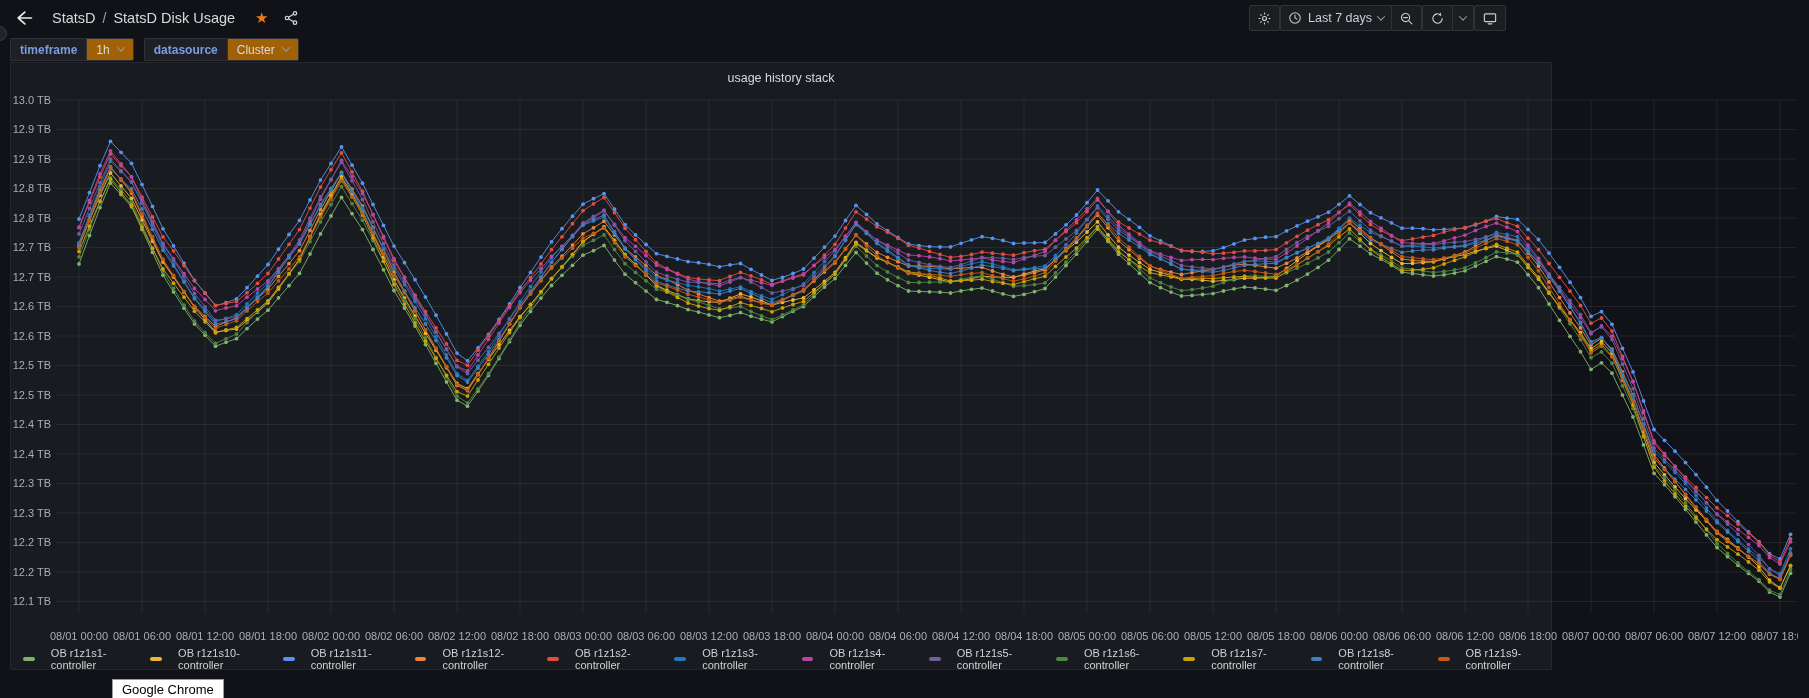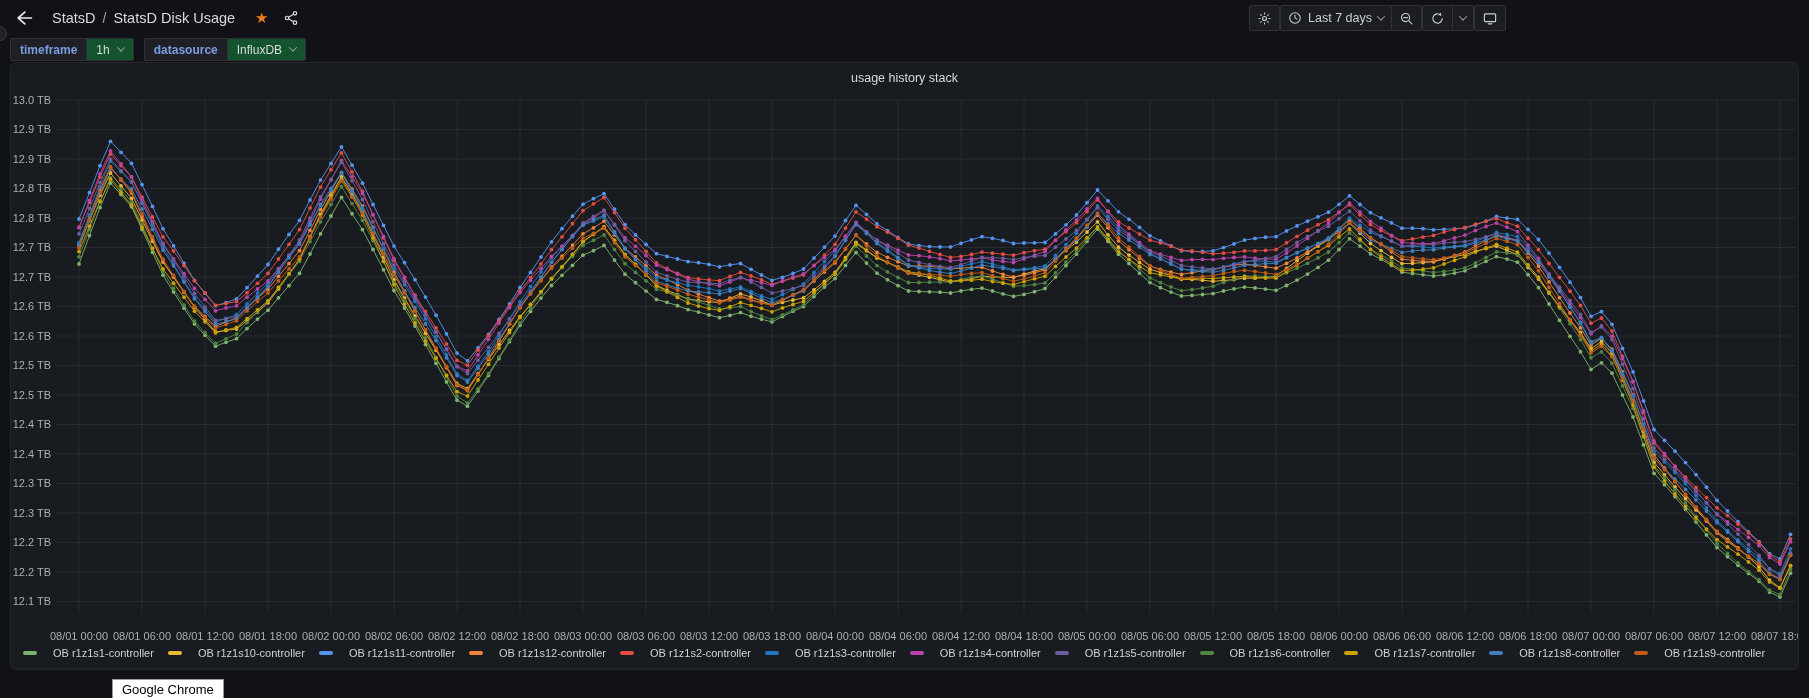--- a/index.html
+++ b/index.html
@@ -27,28 +27,28 @@
   .btn-group .tool-btn:last-child { border-radius:0 2px 2px 0; border-right-width:1px; }
   .chev { width:6px; height:6px; border-right:1.5px solid #9aa0a6; border-bottom:1.5px solid #9aa0a6;
           transform:rotate(45deg) translate(-1px,-1px); display:inline-block; }
 
   
   .var-row { position:absolute; left:10px; top:38px; display:flex; gap:10px; }
   .pill { display:flex; height:23px; }
   .pill-label { background:#1e2025; border:1px solid #2f3136; border-right:none;
                 color:#7c9ce0; font-size:12px; font-weight:700; display:flex; align-items:center;
                 padding:0 9px; border-radius:2px 0 0 2px; }
-  .pill-value { background:#14532d; border:1px solid #2f3136; color:#d8d9da; font-size:12px;
+  .pill-value { background:#a16207; border:1px solid #2f3136; color:#d8d9da; font-size:12px;
                 font-weight:500; display:flex; align-items:center; gap:8px; padding:0 9px;
                 border-radius:0 2px 2px 0; cursor:pointer; }
   .pill-value .chev { margin-top:-2px; }
 
   
-  .panel { position:absolute; left:10px; top:62px; width:1789px; height:608px;
-           background:#181b1f; border:1px solid #24262b; border-radius:6px; }
+  .panel { position:absolute; left:10px; top:62px; width:1542px; height:608px;
+           background:#181b1f; border:1px solid #24262b; border-radius:0; }
   .panel-title { text-align:center; color:#d8d9da; font-size:12.5px; font-weight:500;
                  padding-top:8px; cursor:pointer; }
   #chart-svg { position:absolute; left:2px; top:24px; }
   .legend { position:absolute; left:10px; top:584px; display:flex; align-items:center;
             flex-wrap:nowrap; gap:14px; padding-left:2px; }
   .legend-item { display:flex; align-items:center; gap:16px; cursor:pointer; }
   .legend-dash { width:14px; height:4px; border-radius:2px; display:inline-block; }
   .legend-label { color:#d0d1d2; font-size:11px; }
 
   
@@ -151,21 +151,21 @@
   <div class="pill">
     <span class="pill-label">timeframe</span>
     <span class="pill-value">
       <span>1h</span>
       <span class="chev"></span>
     </span>
   </div>
   <div class="pill">
     <span class="pill-label">datasource</span>
     <span class="pill-value">
-      <span>InfluxDB</span>
+      <span>Cluster</span>
       <span class="chev"></span>
     </span>
   </div>
 </div>
 
 <div class="panel">
   <div class="panel-title">usage history stack</div>
   <svg id="chart-svg" width="1785" height="558">
       <g>
         <line x1="43" y1="13" x2="1783" y2="13" stroke="rgba(255,255,255,0.07)" stroke-width="1"></line>

